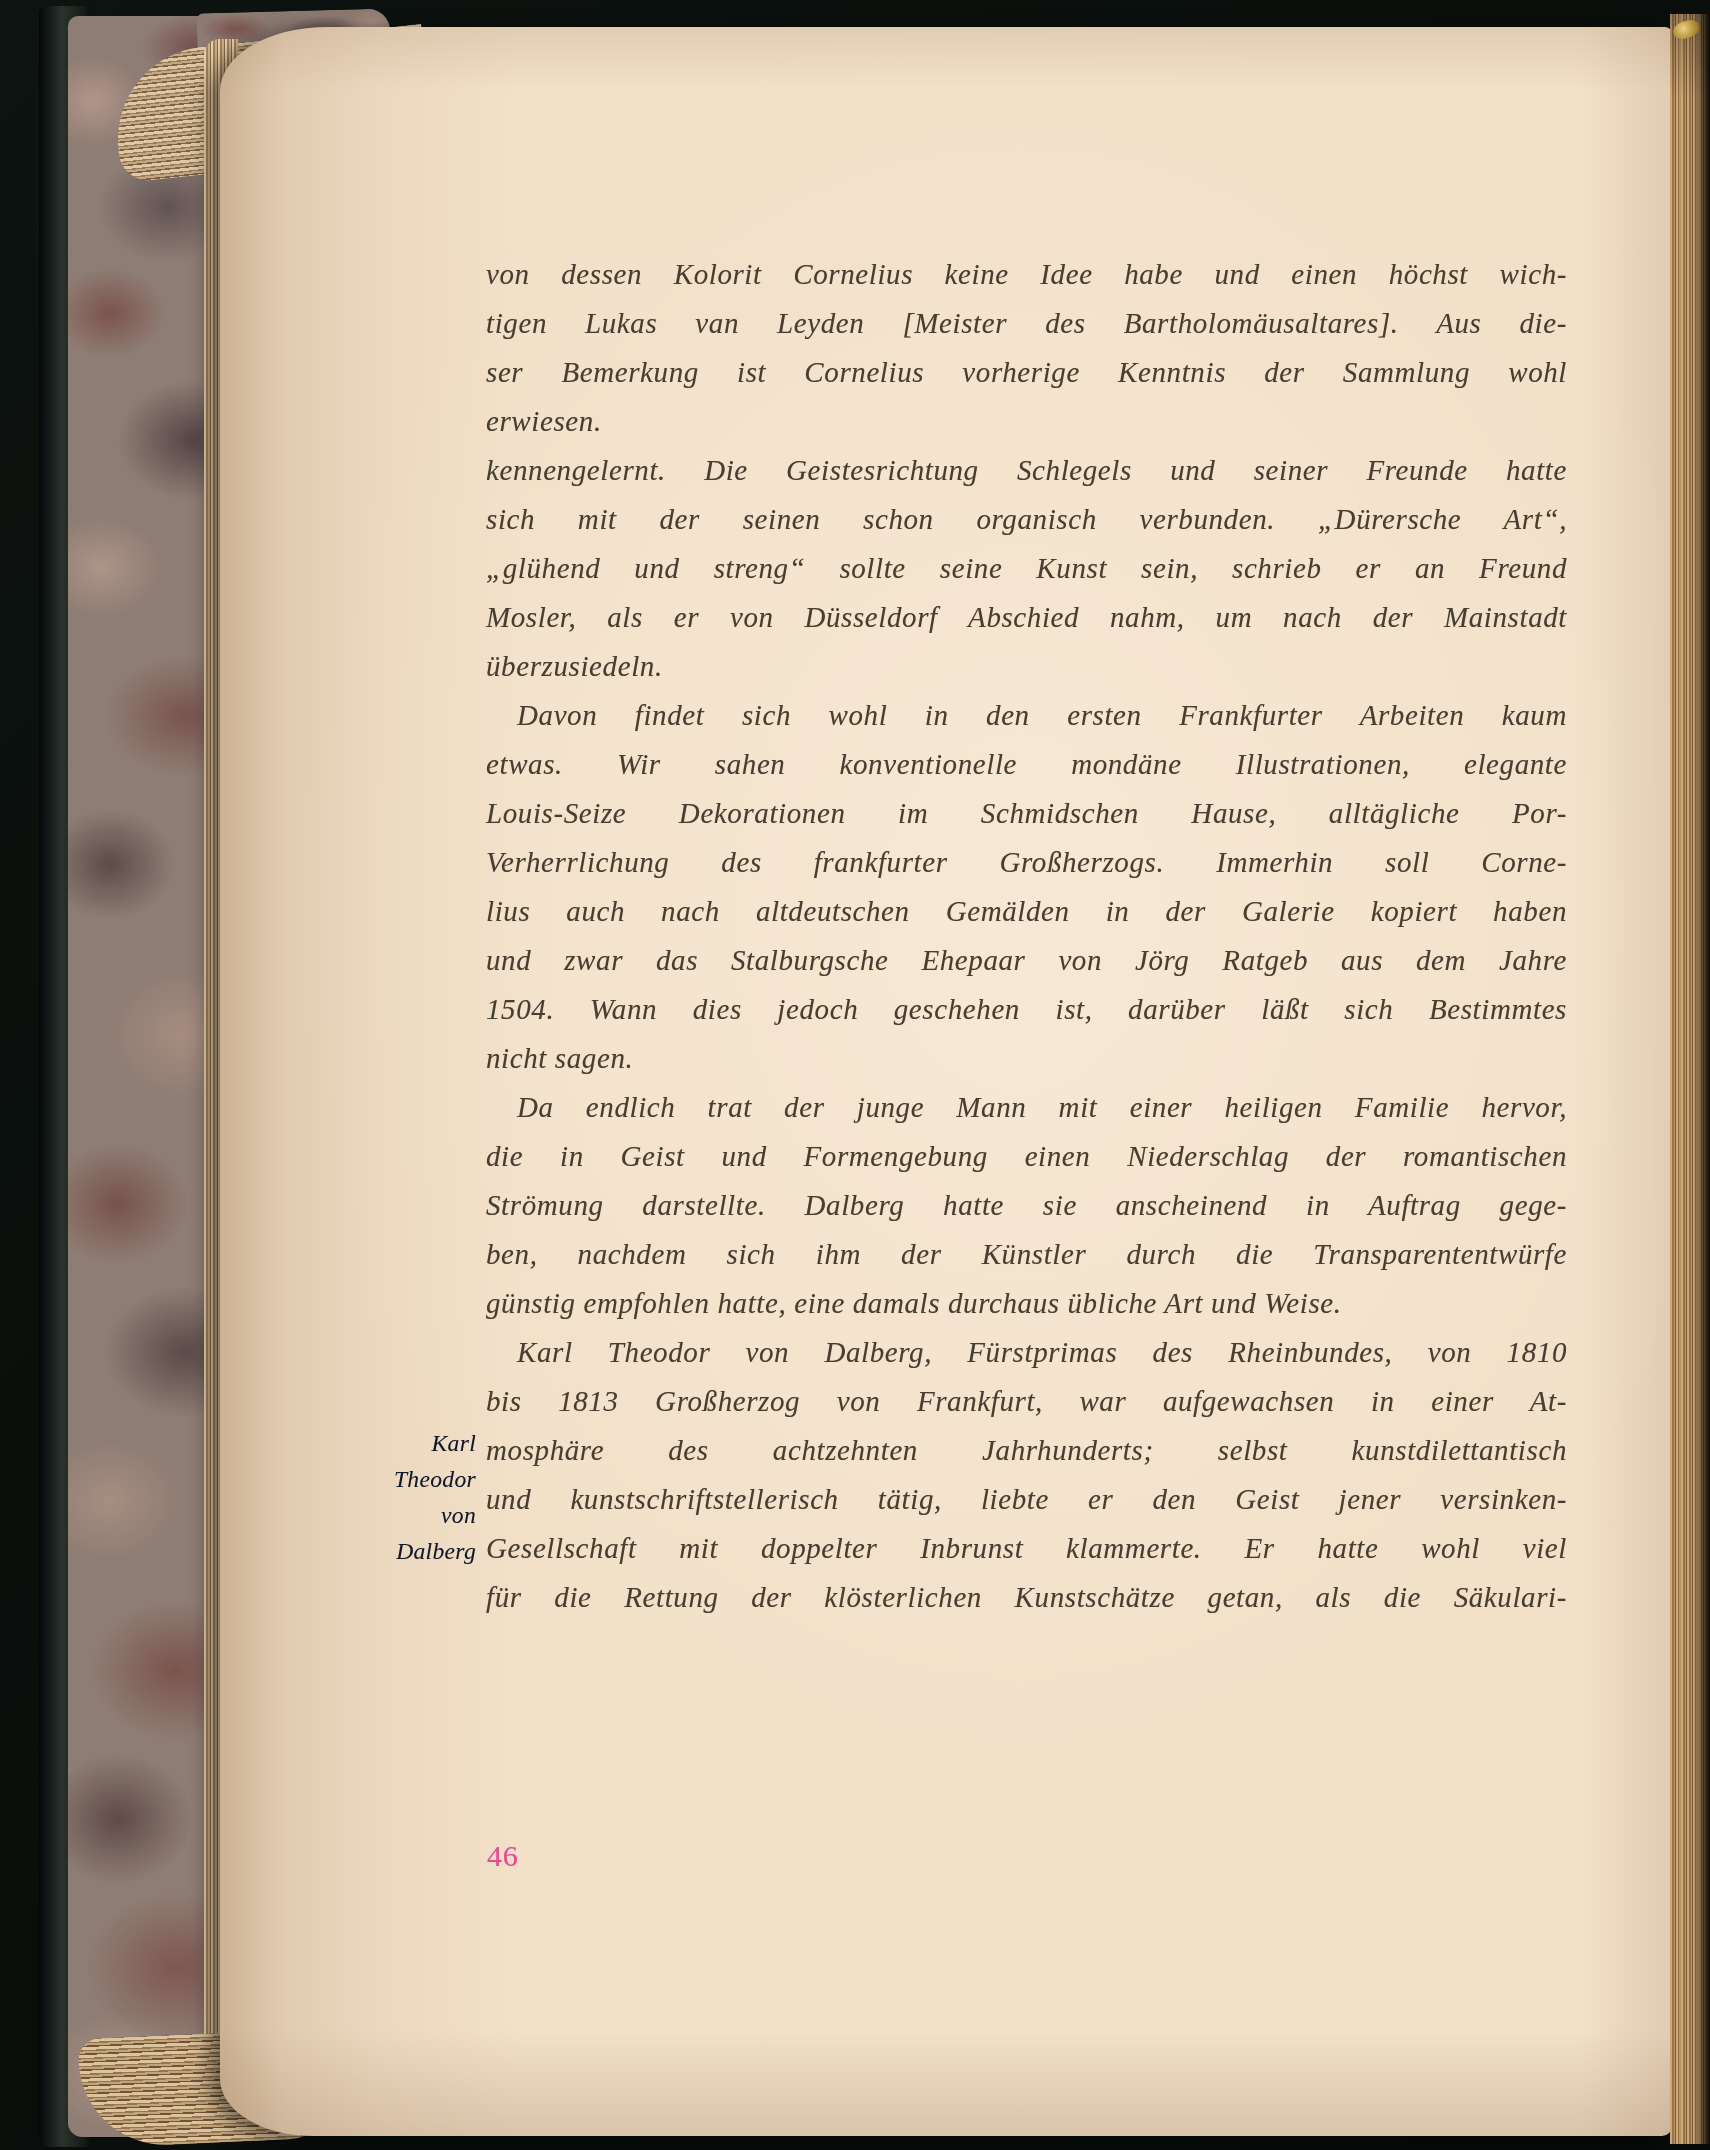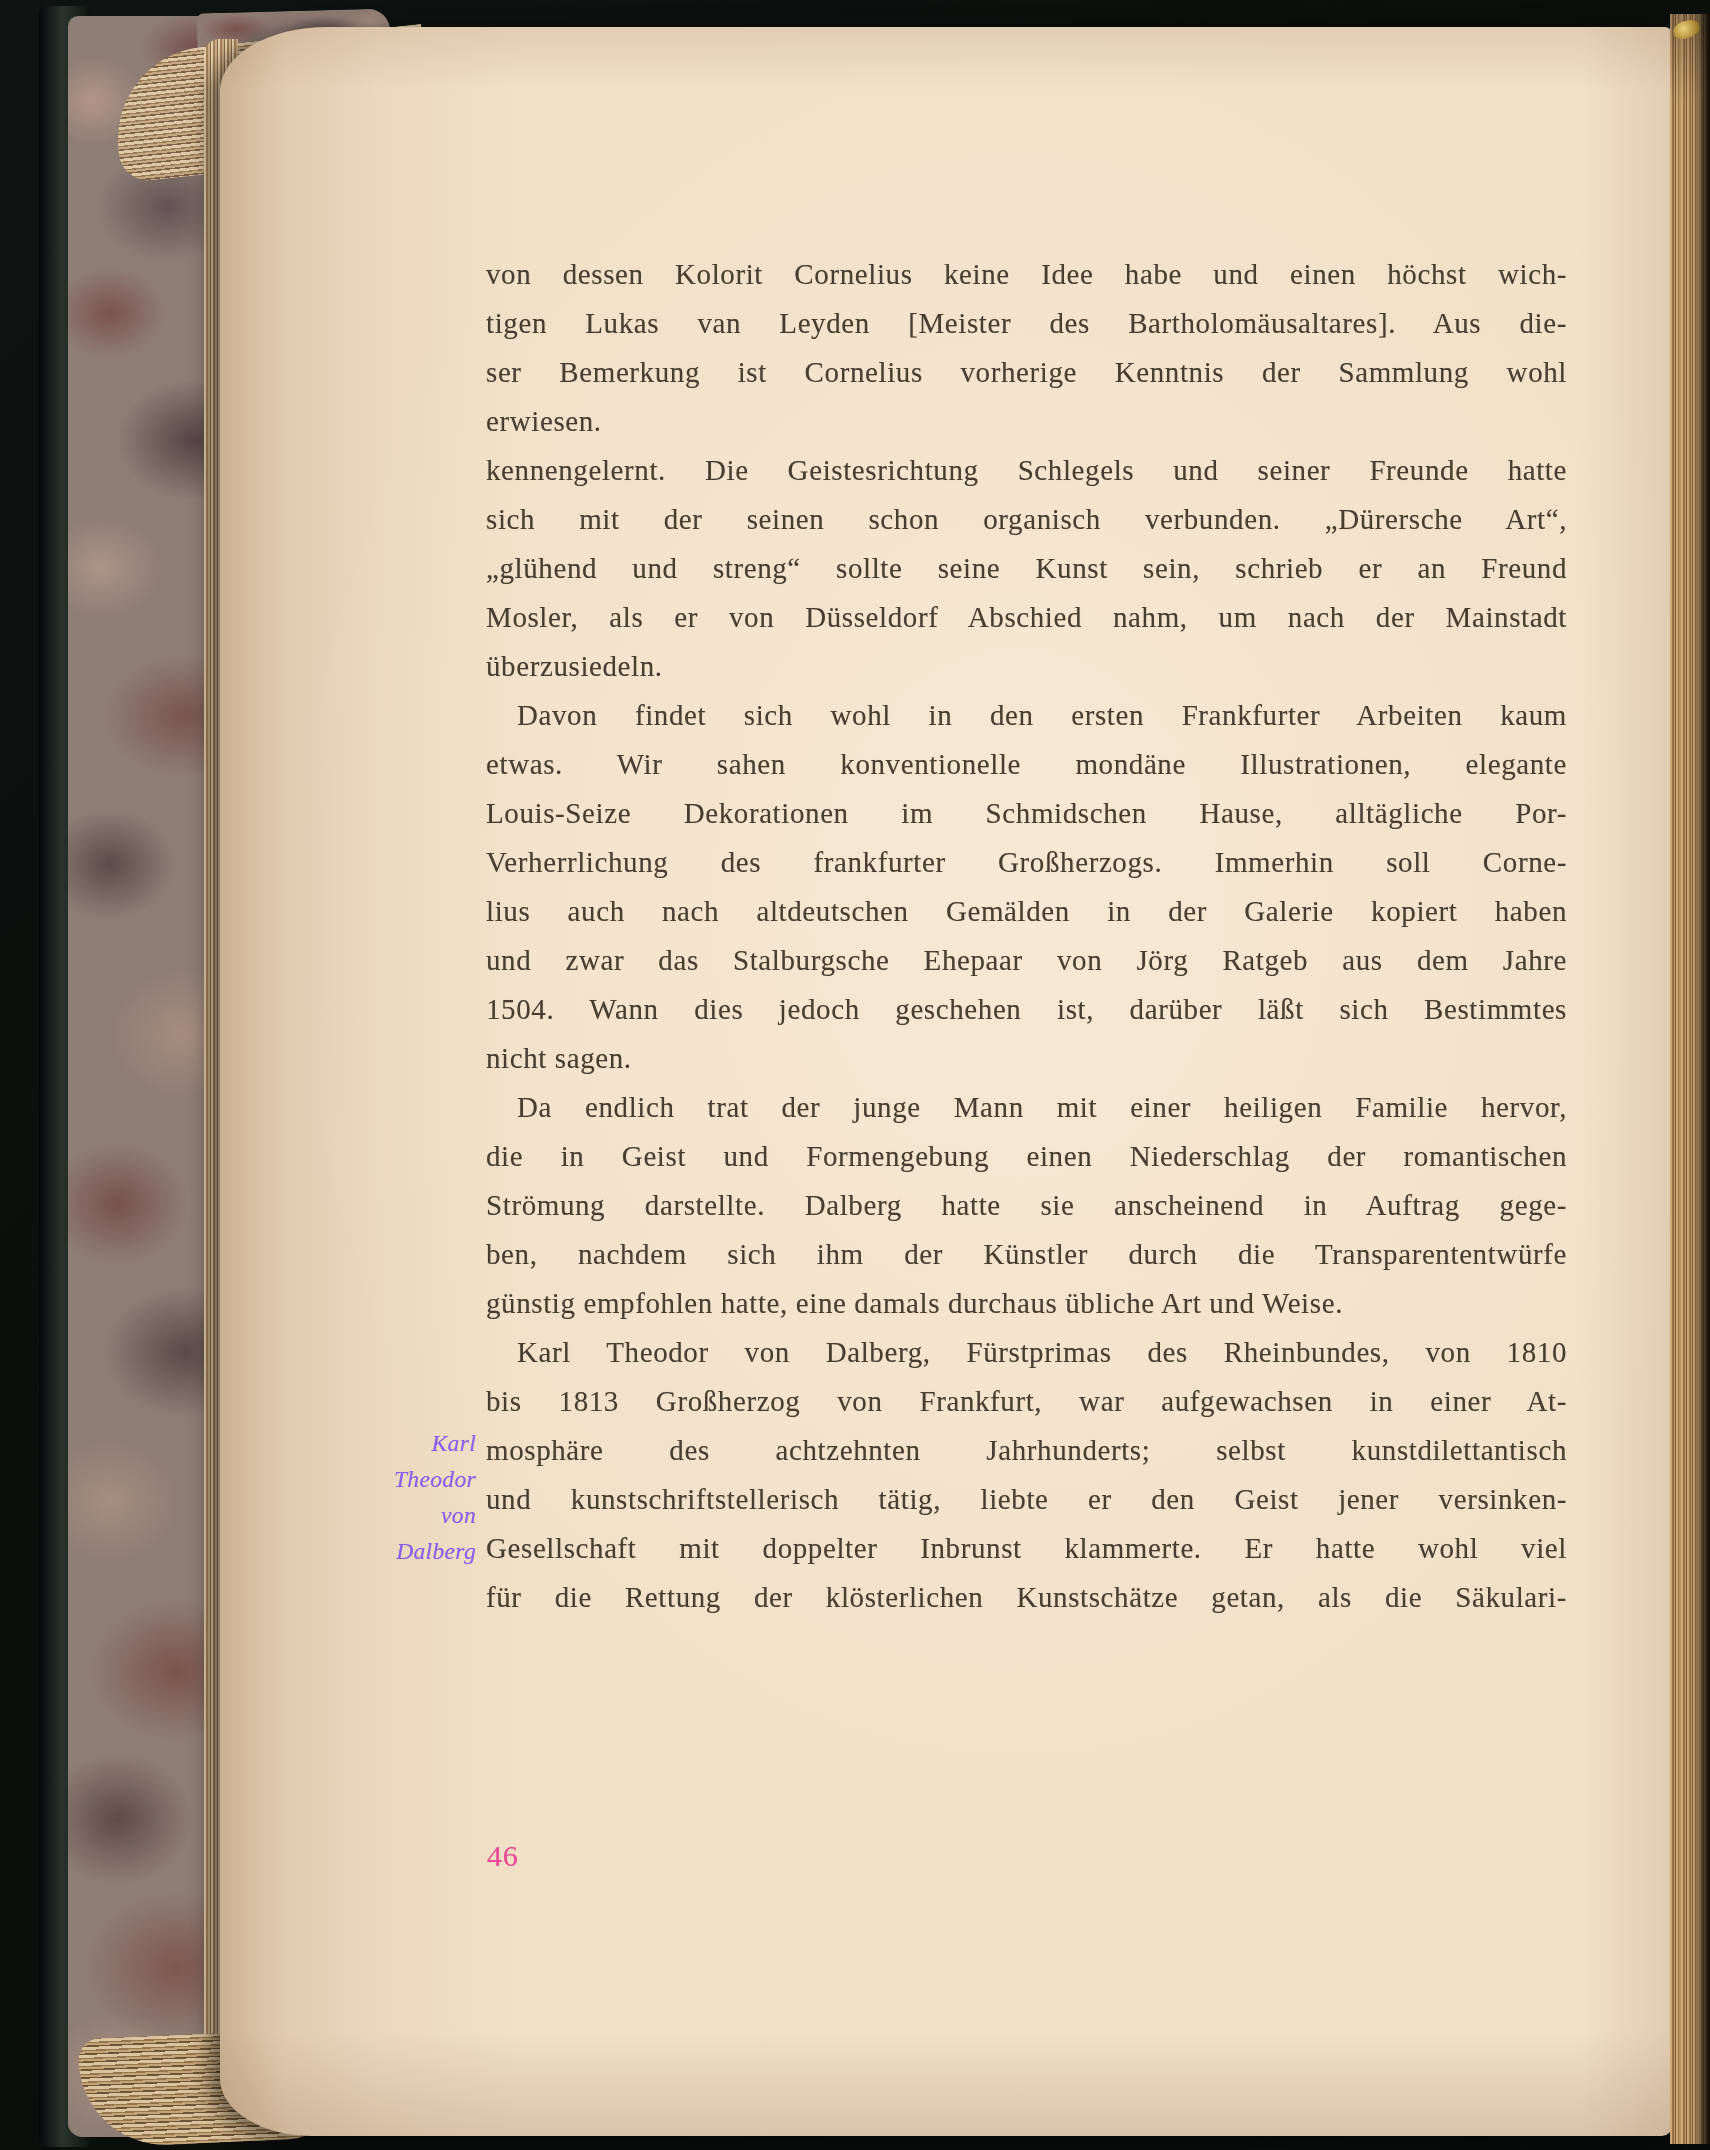--- a/index.html
+++ b/index.html
@@ -95,29 +95,30 @@
     transform: rotate(-14deg);
     background: radial-gradient(circle at 40% 40%, #ecd27c, #a5802f 70%, #6b511a);
   }
 
   
   .text-block {
     position: absolute; left: 486px; top: 250px; width: 1081px;
     font-size: 29px; line-height: 49px; letter-spacing: 0.6px;
     color: #473e31;
     text-shadow: 0 0 0.7px rgba(71,62,49,.32);
+    font-style: italic;
   }
   .line { text-align: justify; text-align-last: justify; }
   .line.last { text-align-last: left; }
   .para.indent .line.first { text-indent: 31px; }
 
   .margin-note {
     position: absolute; left: 323px; top: 1425px; width: 153px;
     font-size: 23.6px; line-height: 36px; font-style: italic;
-    text-align: right; color: #8b5cf6;
+    text-align: right; color: #0f172a;
     letter-spacing: 0.3px;
     text-shadow: 0 0 0.7px rgba(71,62,49,.3);
   }
   .page-number {
     position: absolute; left: 487px; top: 1831px;
     font-size: 30px; line-height: 49px; color: #ec4899;
     letter-spacing: 0.7px;
     text-shadow: 0 0 0.7px rgba(71,62,49,.32);
   }
 </style>

